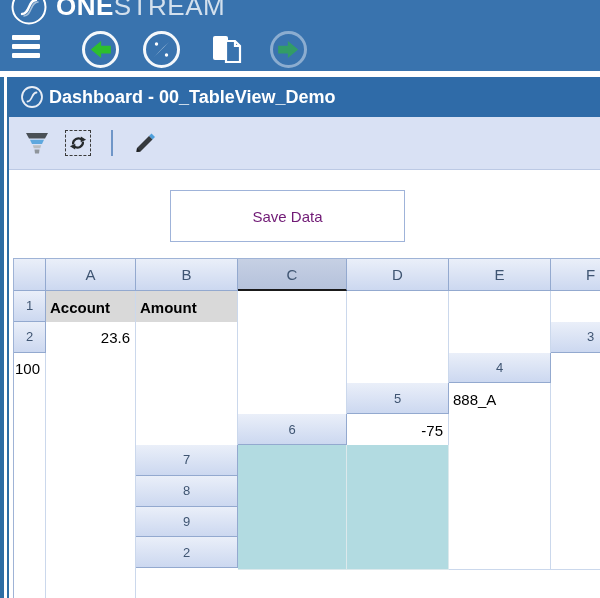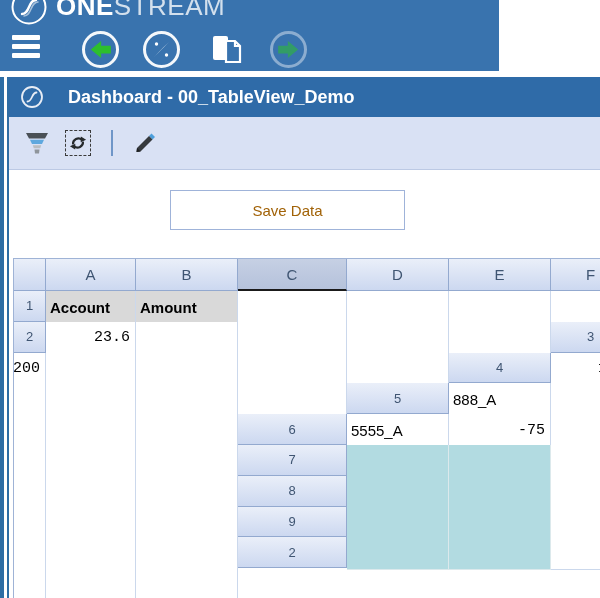--- a/index.html
+++ b/index.html
@@ -2,49 +2,49 @@
 <html><head>
 <meta charset="utf-8">
 <style>
   html,body{margin:0;padding:0;}
   body{
     width:600px;height:598px;position:relative;overflow:hidden;
     background:#ffffff;font-family:"Liberation Sans",sans-serif;
     -webkit-font-smoothing:antialiased;
   }
   
-  .topbar{position:absolute;left:0;top:0;width:499px;height:71px;background:#3973AE;}
+  .topbar{position:absolute;left:0;top:0;width:600px;height:71px;background:#3973AE;}
   .brand{position:absolute;left:56px;top:-7px;font-size:26px;line-height:26px;letter-spacing:.5px;white-space:nowrap;}
   .brand .one{font-weight:800;color:#ffffff;}
   .brand .stream{font-weight:400;color:rgba(255,255,255,.78);}
   .brand-logo{position:absolute;left:9px;top:-13px;}
   .navrow{position:absolute;left:0;top:31px;height:38px;width:100%;}
   .hamburger{position:absolute;left:12px;top:4px;width:28px;height:26px;cursor:pointer;}
   .hamburger span{display:block;width:28px;height:4.5px;background:#fff;border-radius:1px;margin-bottom:4.5px;}
   .cbtn{position:absolute;top:0;width:37px;height:37px;border-radius:50%;box-sizing:border-box;cursor:pointer;}
   .ring{border:3px solid rgba(255,255,255,.95);}
   .cbtn.back{left:82px;}
   .cbtn.compass{left:143px;}
   .cbtn.fwd{left:270px;}
   .cbtn.fwd .fring{border:3px solid rgba(255,255,255,.42);width:37px;height:37px;border-radius:50%;box-sizing:border-box;}
   .copybtn{position:absolute;left:206px;top:1px;width:40px;height:36px;cursor:pointer;}
   
   .left-strip{position:absolute;left:0;top:77px;width:4px;height:521px;background:#2E6DA4;}
   
   .panel{position:absolute;left:7px;top:77px;width:593px;height:521px;border-left:2px solid #2E6DA4;box-sizing:border-box;background:#fff;display:flex;flex-direction:column;}
   .titlebar{height:40px;background:#2F6BA8;display:flex;align-items:center;flex:0 0 auto;}
   .titlebar .tlogo{margin-left:11px;flex:0 0 auto;display:flex;}
-  .titlebar .ttext{color:#fff;font-size:18px;font-weight:600;margin-left:24px;white-space:nowrap;}
+  .titlebar .ttext{color:#fff;font-size:18px;font-weight:600;margin-left:5px;white-space:nowrap;}
   .ribbon{height:52px;background:#D9E1F4;border-bottom:1px solid #BCC9E4;display:flex;align-items:center;flex:0 0 auto;}
   .ribbon .ic{margin-left:16px;cursor:pointer;display:flex;align-items:center;justify-content:center;}
   .ribbon .divider{width:2px;height:26px;background:#6F96C8;margin-left:20px;}
   .ribbon .pencil{margin-left:18px;}
   .content{position:relative;flex:1 1 auto;background:#fff;overflow:hidden;}
   
-  .savebtn{position:absolute;left:161px;top:20px;width:235px;height:40px;background:#fff;border:1px solid #9FB3D9;box-sizing:border-box;font-size:15px;color:#a16207;display:flex;align-items:center;justify-content:center;cursor:pointer;font-family:"Liberation Sans",sans-serif;}
+  .savebtn{position:absolute;left:161px;top:20px;width:235px;height:52px;background:#fff;border:1px solid #9FB3D9;box-sizing:border-box;font-size:15px;color:#701a75;display:flex;align-items:center;justify-content:center;cursor:pointer;font-family:"Liberation Sans",sans-serif;}
   
   .grid{
     position:absolute;left:4px;top:88px;
     display:grid;
     grid-template-columns:32px 90px 102px 109px 102px 102px 80px;
     grid-template-rows:32px repeat(10,30.8px);
     border-top:1px solid #9FB3D6;border-left:1px solid #9FB3D6;
   }
   .grid div{box-sizing:border-box;overflow:hidden;white-space:nowrap;}
   .gh,.rh,.corner{
@@ -56,21 +56,21 @@
   .gh{font-size:15px;}
   .rh{font-size:13px;}
   .gh.sel{background:linear-gradient(#C6D0E4,#B5C2DB);border-bottom:2px solid #1a1a1a;}
   .cell{
     background:#fff;border-right:1px solid #CBD8EC;border-bottom:1px solid #CBD8EC;
     font-size:15px;color:#000;display:flex;align-items:center;cursor:cell;
     padding:16px 4px;
   }
   .cell.gray{background:#D9D9D9;font-weight:bold;}
   .cell.teal{background:#B2DBE1;border-right:1px solid #DCE9EC;border-bottom:1px solid #DCE9EC;}
-  .cell.num{justify-content:flex-end;padding-right:5px;font-family:Liberation Mono, monospace;}
+  .cell.num{justify-content:flex-end;padding-right:5px;}
 </style>
 </head>
 <body>
 
 <div class="topbar">
   <span class="brand-logo">
     <svg width="40" height="40" viewBox="0 0 40 40">
       <circle cx="20" cy="20" r="16.5" fill="none" stroke="#ffffff" stroke-width="2"></circle>
       <path d="M13 27 C21 27 19 13 27 13" fill="none" stroke="#ffffff" stroke-width="2.4" stroke-linecap="round"></path>
       <path d="M15 29 C23 29 21 15 29 15" fill="none" stroke="rgba(255,255,255,.55)" stroke-width="1.6" stroke-linecap="round"></path>
@@ -177,39 +177,38 @@
         <div class="cell"></div>
         <div class="cell"></div>
         <div class="cell"></div>
         <div class="rh">2</div>
         <div class="cell num">23.6</div>
         <div class="cell"></div>
         <div class="cell"></div>
         <div class="cell"></div>
         <div class="cell"></div>
         <div class="rh">3</div>
-        <div class="cell num">200</div>
+        <div class="cell num">100</div>
         <div class="cell"></div>
         <div class="cell"></div>
         <div class="cell"></div>
         <div class="cell"></div>
         <div class="rh">4</div>
         <div class="cell num">125</div>
         <div class="cell"></div>
         <div class="cell"></div>
         <div class="cell"></div>
         <div class="cell"></div>
         <div class="rh">5</div>
         <div class="cell">888_A</div>
         <div class="cell"></div>
         <div class="cell"></div>
         <div class="cell"></div>
         <div class="cell"></div>
         <div class="rh">6</div>
-        <div class="cell">5555_A</div>
         <div class="cell num">-75</div>
         <div class="cell"></div>
         <div class="cell"></div>
         <div class="cell"></div>
         <div class="cell"></div>
         <div class="rh">7</div>
         <div class="cell teal"></div>
         <div class="cell teal"></div>
         <div class="cell"></div>
         <div class="cell"></div>

